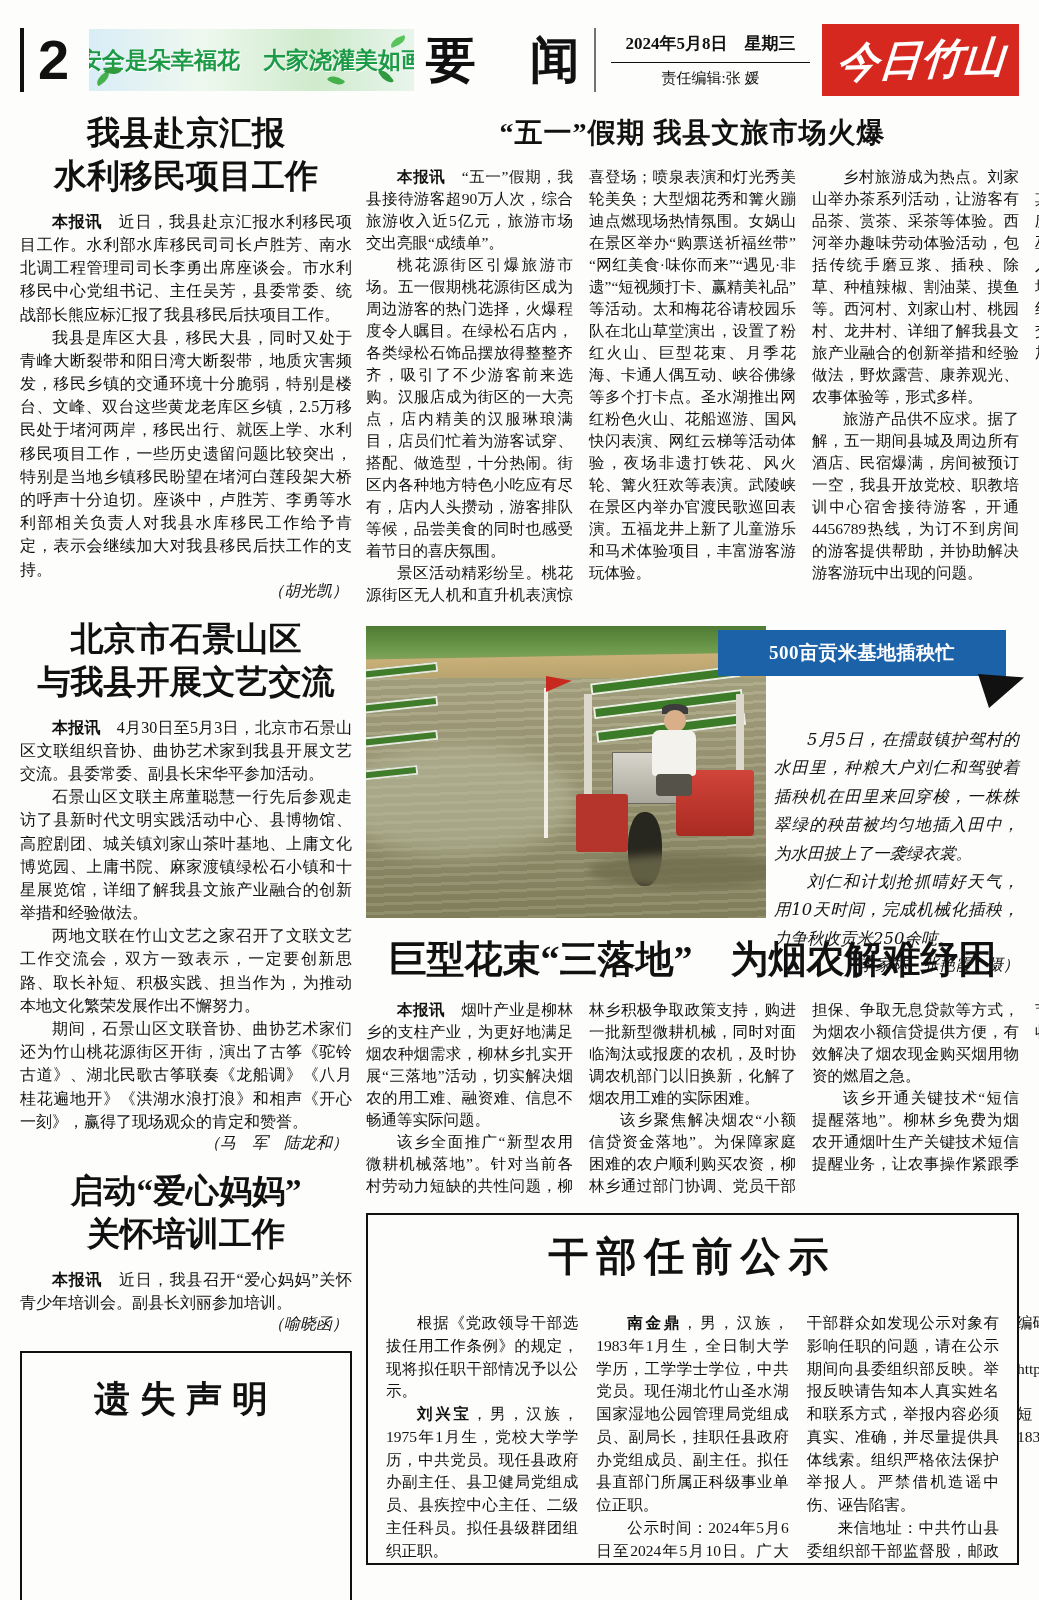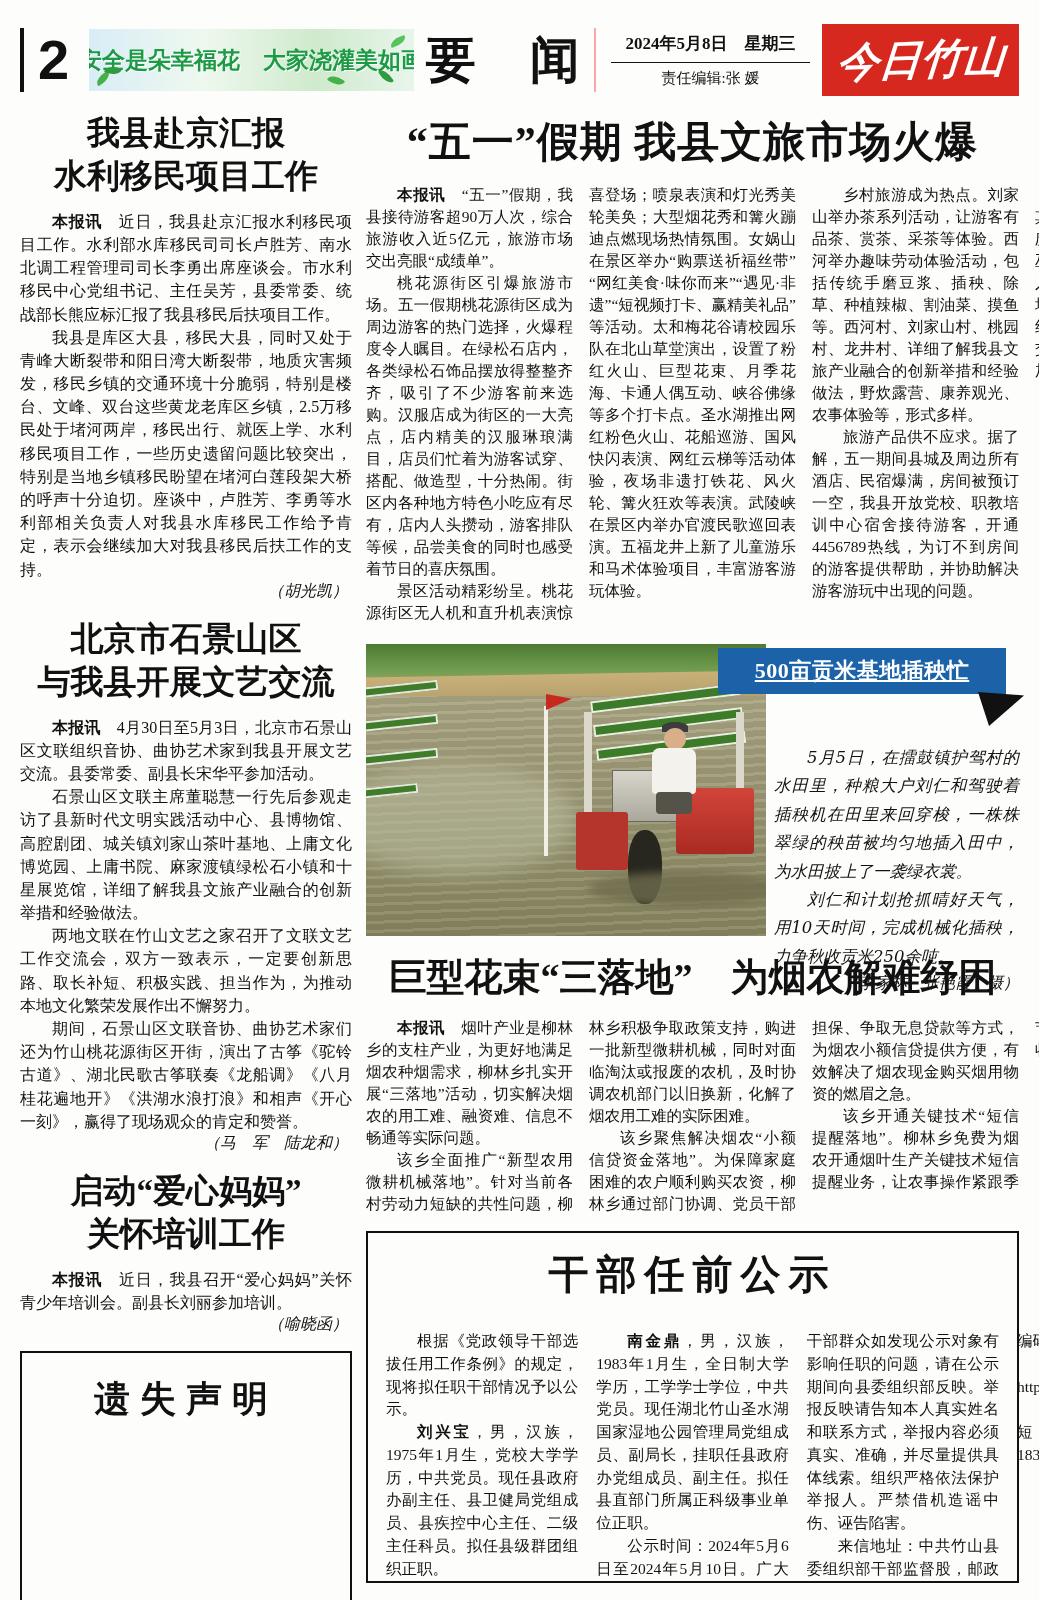--- a/index.html
+++ b/index.html
@@ -12,41 +12,41 @@
   .page-num { border-left:4px solid #111; padding:4px 8px 4px 14px; font-size:56px; font-weight:900; font-family:"Liberation Sans", sans-serif; line-height:1; }
   .slogan { position:relative; width:330px; height:62px; background:linear-gradient(90deg,#d9edf7 0%,#eef8ee 35%,#cfeacc 70%,#e8f5ec 100%); display:flex; align-items:center; justify-content:center; overflow:hidden; }
   .slogan-text { font-size:23px; font-weight:900; color:#1d9a45; text-shadow:1px 1px 0 #fff; font-family:"Liberation Sans", sans-serif; white-space:nowrap; }
   .leaf { position:absolute; width:16px; height:9px; background:#46b04a; border-radius:90% 10% 90% 10%; }
   .leaf.l1 { left:6px; bottom:8px; transform:rotate(-30deg); }
   .leaf.l2 { left:16px; bottom:16px; transform:rotate(20deg); background:#2f9a3e; }
   .leaf.l3 { right:70px; bottom:6px; transform:rotate(35deg); }
   .leaf.l4 { right:8px; top:8px; transform:rotate(-15deg); background:#57c45b; }
   .leaf.l5 { right:20px; bottom:10px; transform:rotate(60deg); background:#2f9a3e; }
   .section-title { flex:1; text-align:center; font-size:50px; font-weight:900; letter-spacing:2px; white-space:nowrap; }
-  .header-meta { border-left:2px solid #fca5a5; padding-left:15px; width:220px; height:64px; display:flex; flex-direction:column; justify-content:space-between; }
+  .header-meta { border-left:2px solid #737373; padding-left:15px; width:220px; height:64px; display:flex; flex-direction:column; justify-content:space-between; }
   .meta-date { font-size:17px; font-weight:bold; text-align:center; padding-top:4px; }
   .meta-rule { border:0; border-top:1.5px solid #111; width:100%; }
   .meta-editor { font-size:15px; text-align:center; padding-bottom:4px; }
   .masthead { width:200px; height:72px; background:#d7281f; display:flex; align-items:center; justify-content:center; }
   .masthead-text { color:#fff; font-size:42px; font-weight:900; font-style:italic; transform:skewX(-6deg) rotate(-2deg); font-family:"DejaVu Serif", serif; white-space:nowrap; }
 
   
   .content { display:flex; gap:14px; margin-top:10px; }
   .col-left { width:332px; }
   .col-right { width:653px; }
 
   
   .lart { margin-bottom:16px; }
   .lart-title { text-align:center; font-size:33px; font-weight:900; line-height:1.3; margin-bottom:12px; }
   .para { text-indent:2em; text-align:justify; font-size:16px; line-height:1.45; }
   .lead { font-weight:900; }
   .byline { text-align:right; font-size:16px; padding-right:4px; font-style:italic; }
 
   
-  .a4-title { text-align:center; font-size:42px; font-weight:900; letter-spacing:1px; margin:2px 0 14px 0; white-space:nowrap; }
+  .a4-title { text-align:center; font-size:28px; font-weight:900; letter-spacing:1px; margin:2px 0 14px 0; white-space:nowrap; }
   .cols3 { column-count:3; column-gap:16px; column-fill:auto; }
   .a4-cols { height:452px; }
   .a4-cols .para, .a5-cols .para { font-size:15.5px; line-height:1.42; }
 
   
   .photo-block { position:relative; height:294px; margin:8px 0 14px 0; }
   .photo { position:absolute; left:0; top:0; width:400px; height:292px; overflow:hidden; background:#97946f; }
   .veg-top { position:absolute; top:0; left:0; right:0; height:36px; background:linear-gradient(180deg,#4e7a33,#6f9c4e 70%,#8aa35e); }
   .bank { position:absolute; top:30px; left:0; right:0; height:26px; background:linear-gradient(180deg,#c9b078,#b5a06c); transform:skewY(-1deg); }
   .water { position:absolute; top:52px; left:0; right:0; bottom:0; background:linear-gradient(180deg,#a9a582 0%,#9a9673 45%,#87855f 100%); }
@@ -67,21 +67,21 @@
   .m-red { position:absolute; left:100px; top:96px; width:78px; height:66px; background:linear-gradient(180deg,#d2443a,#a92b22); border-radius:4px; }
   .m-red2 { position:absolute; left:0px; top:120px; width:52px; height:58px; background:#b5342c; border-radius:3px; }
   .wheel { position:absolute; left:52px; top:138px; width:34px; height:74px; background:#28271f; border-radius:45%; }
   .driver-head { position:absolute; left:88px; top:36px; width:22px; height:22px; background:#d9af8a; border-radius:50%; }
   .driver-cap { position:absolute; left:86px; top:30px; width:26px; height:10px; background:#3c3c3c; border-radius:50% 50% 0 0; }
   .driver-torso { position:absolute; left:76px; top:56px; width:44px; height:46px; background:#f4f2ec; border-radius:8px 8px 4px 4px; }
   .driver-legs { position:absolute; left:80px; top:100px; width:36px; height:22px; background:#55524a; border-radius:4px; }
   .mud-splash { position:absolute; left:12px; bottom:6px; width:200px; height:34px; background:#6f6d4d; opacity:.8; border-radius:50%; filter:blur(4px); }
 
   .photo-banner { position:absolute; left:352px; top:4px; width:288px; height:46px; background:#1b62a8; display:flex; align-items:center; justify-content:center; }
-  .photo-banner-text { color:#fff; font-size:22px; font-weight:900; white-space:nowrap; letter-spacing:0.5px;text-decoration:underline; }
+  .photo-banner-text { color:#fff; font-size:19px; font-weight:900; white-space:nowrap; letter-spacing:0.5px; }
   .banner-tail { position:absolute; left:612px; top:48px; width:46px; height:34px; background:#111; clip-path:polygon(0 0,100% 10%,24% 100%); }
   .photo-caption { position:absolute; left:408px; top:100px; width:245px; }
   .photo-caption .para { font-size:16.5px; line-height:1.72; font-style:italic; font-family:"DejaVu Serif", serif; }
   .credit { text-align:right; font-size:16px; font-style:italic; margin-top:2px; }
 
   
   .a5-title { text-align:center; font-size:38px; font-weight:900; margin:4px 0 14px 0; white-space:nowrap; }
   .a5-cols { height:202px; }
 
   

